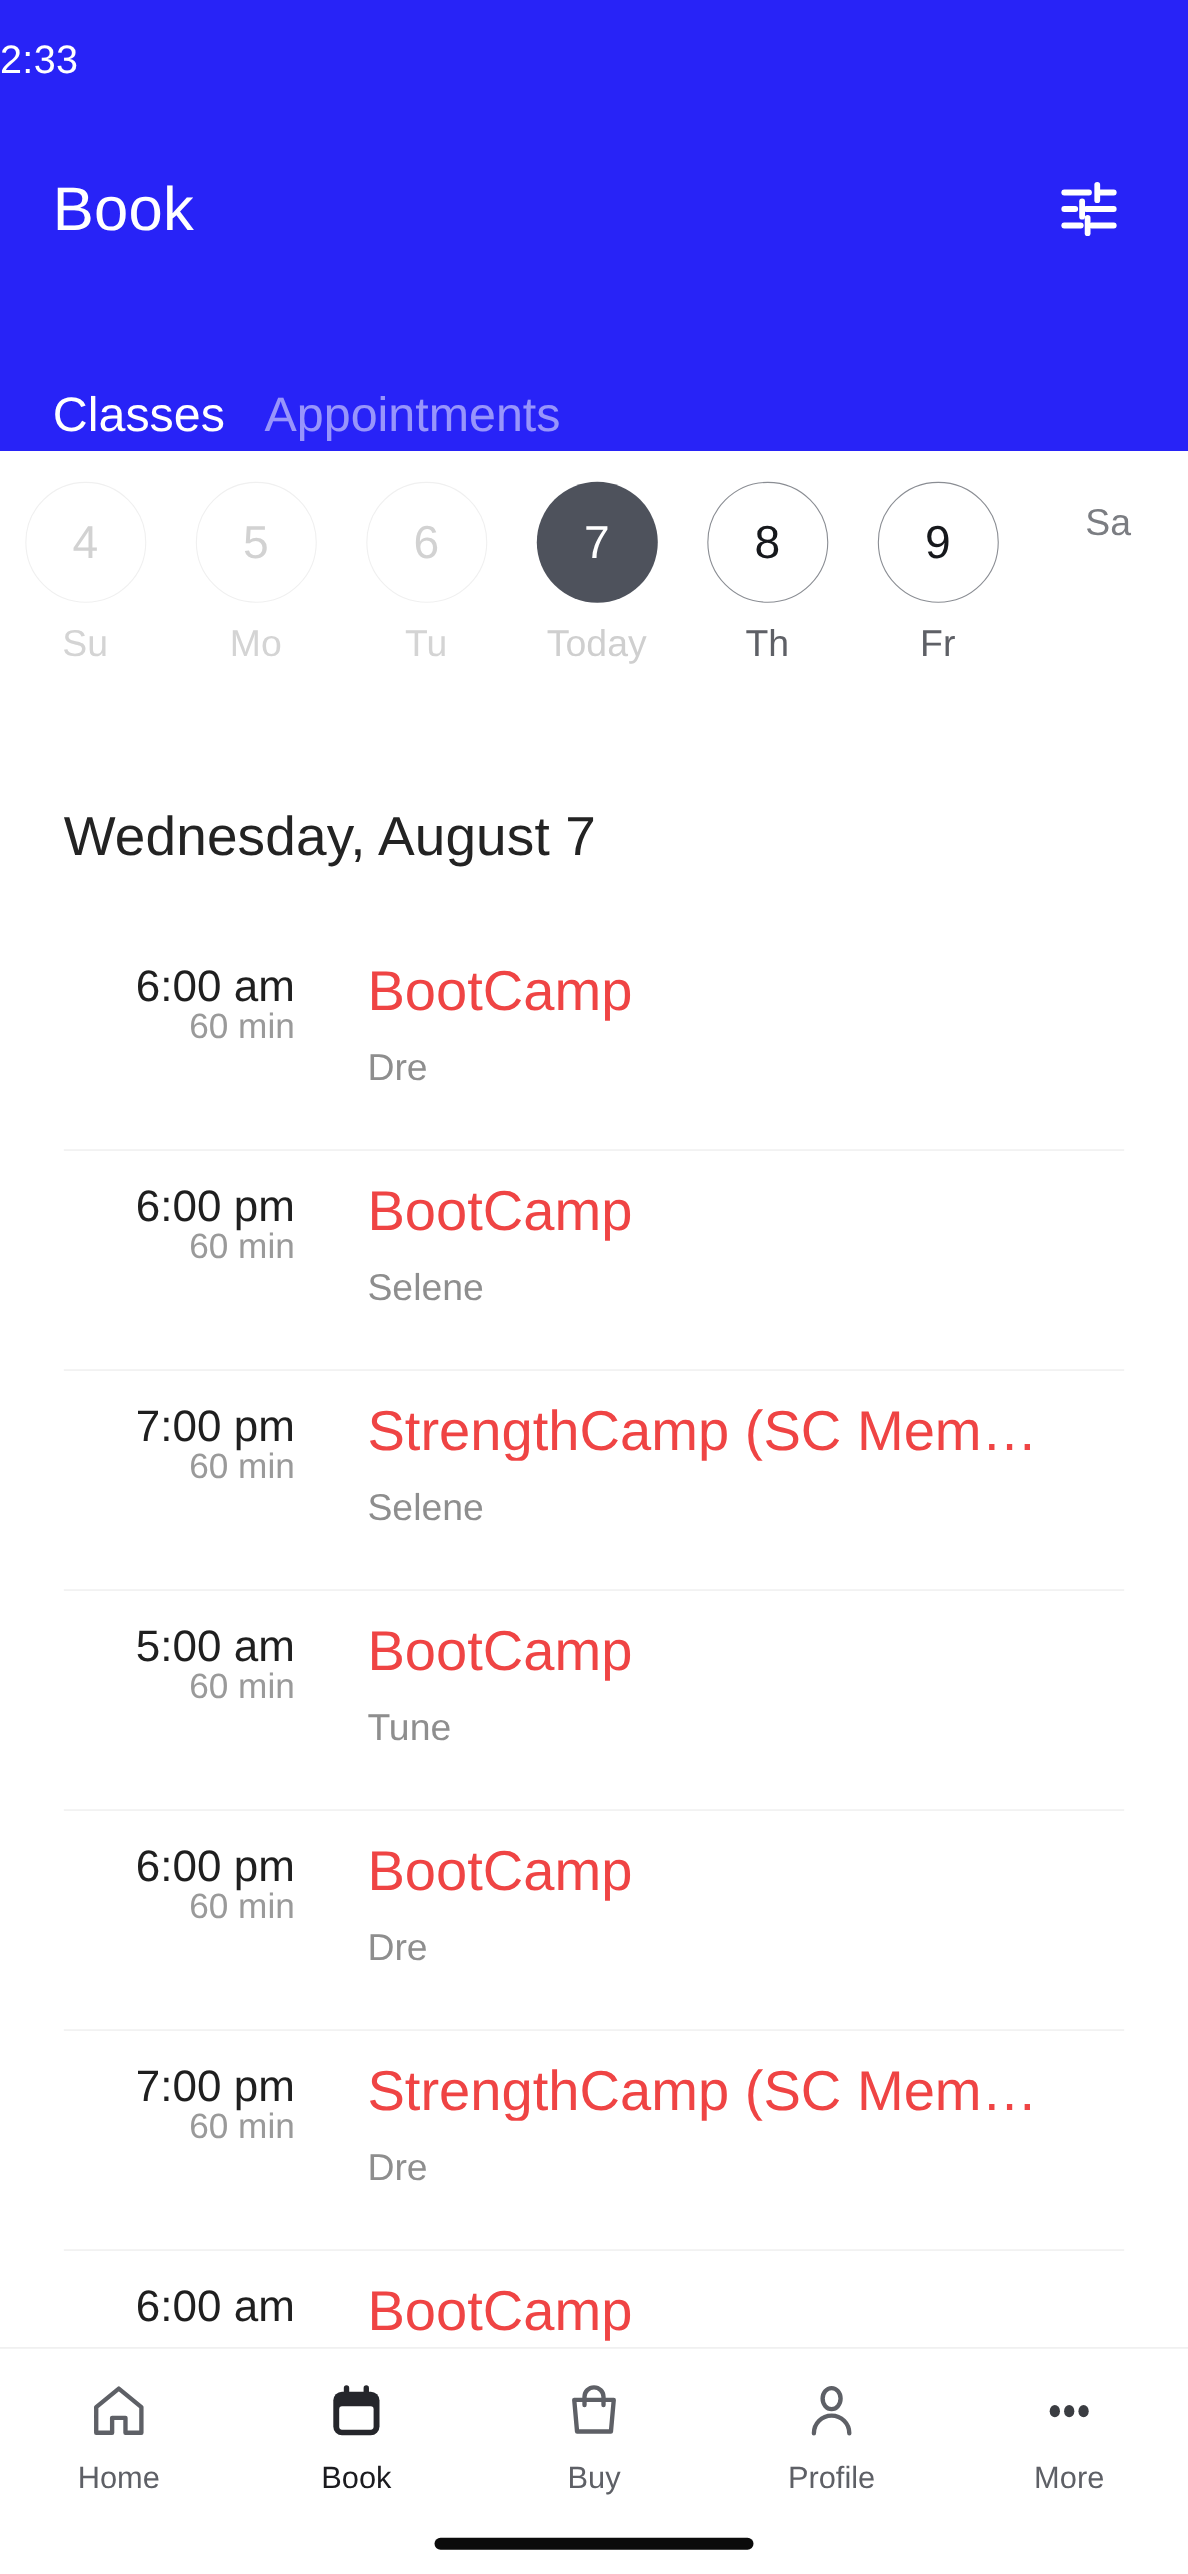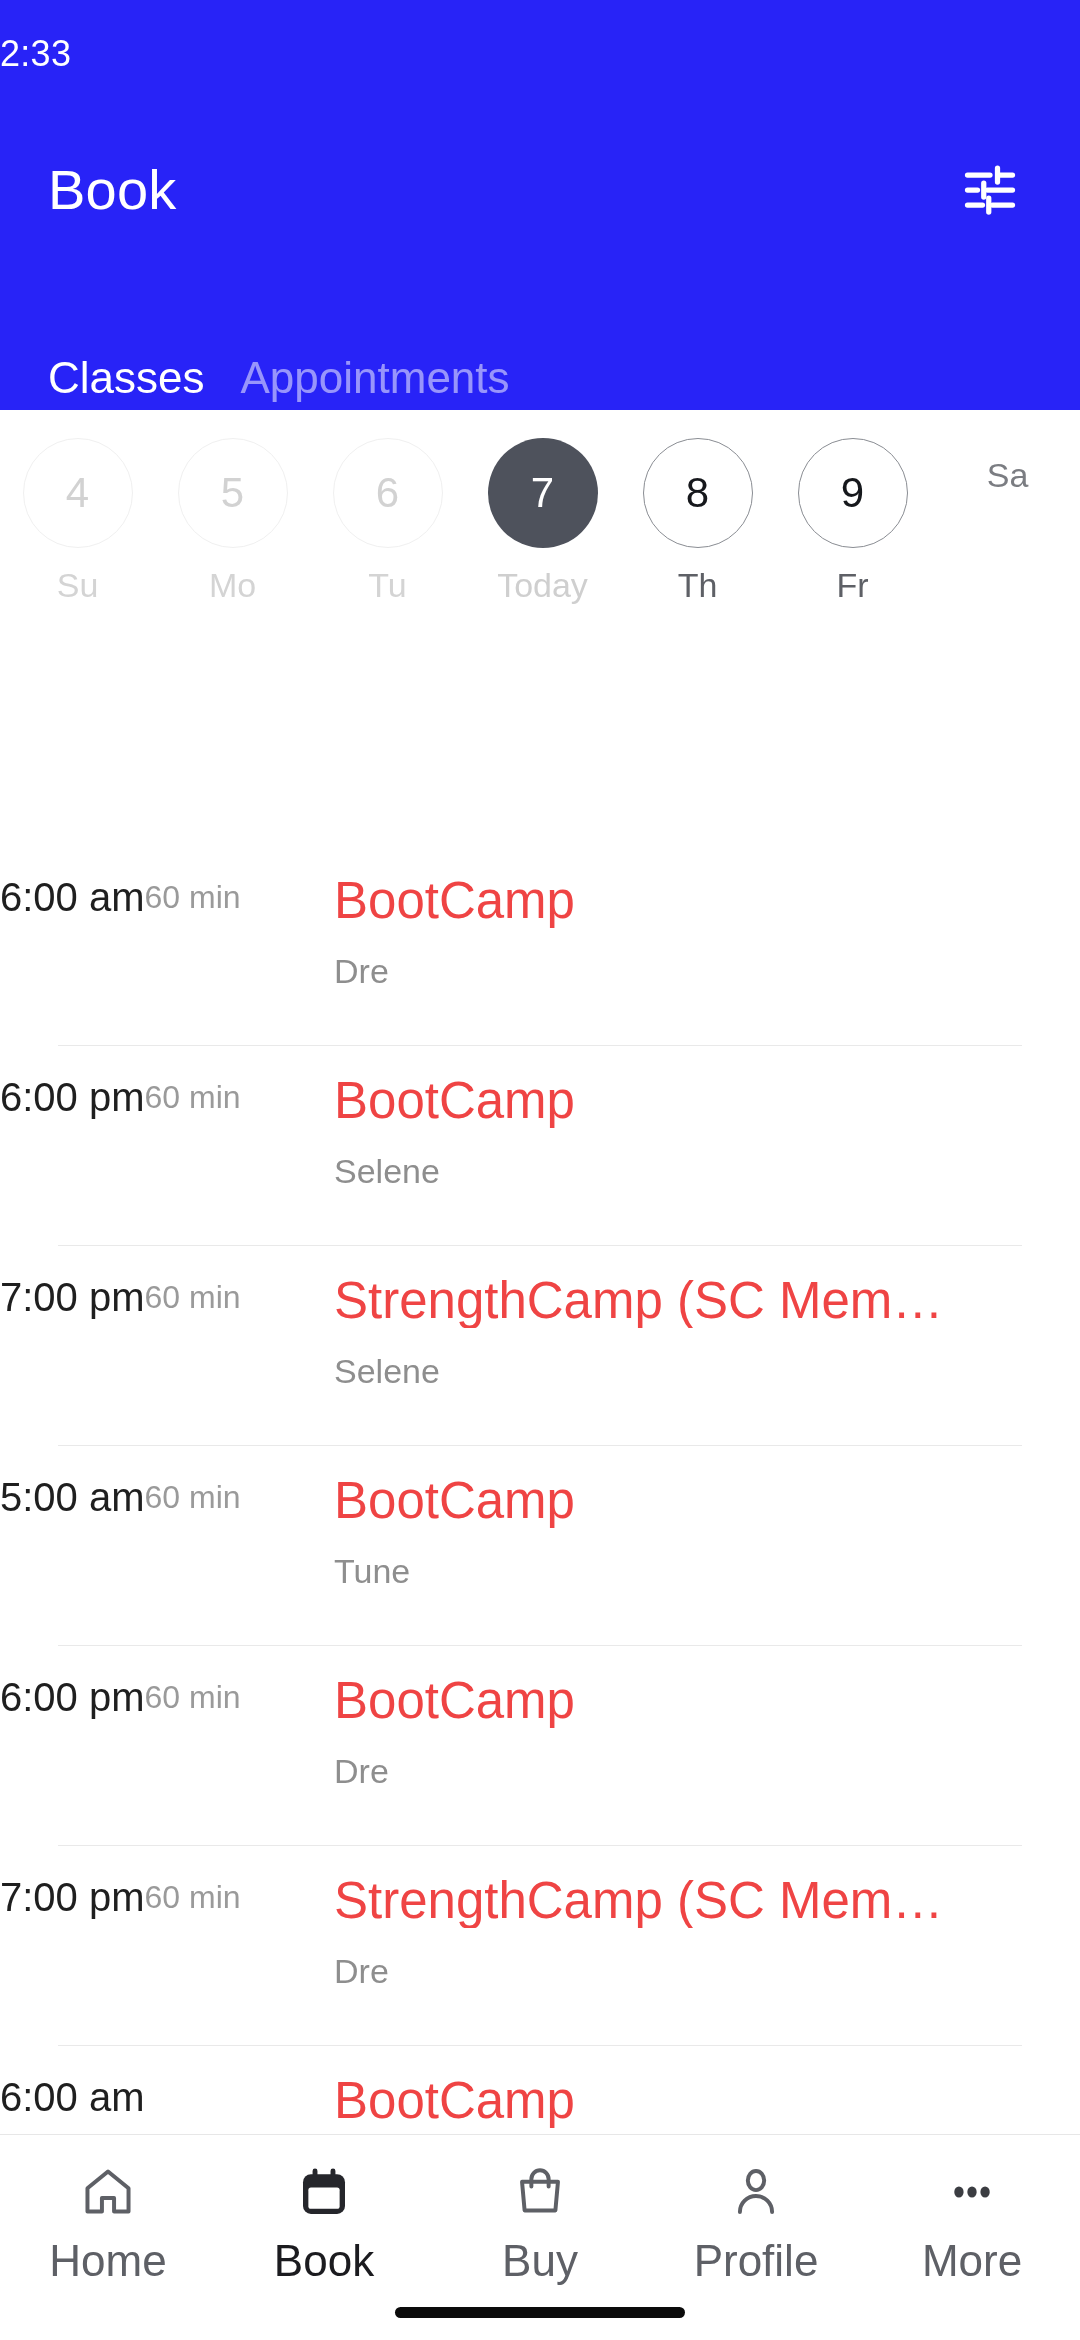--- a/index.html
+++ b/index.html
@@ -183,22 +183,22 @@
     top: 0; left: 58px;
     width: 964px;
     height: 1px;
     background: #e9e9e9;
   }
   .row-time {
     width: 278px;
     flex: 0 0 278px;
     padding-top: 32px;
     display: flex;
-    flex-direction: row;
-    align-items: center;
+    flex-direction: column;
+    align-items: flex-end;
     padding-right: 10px;
   }
   .time {
     font-size: 40px;
     color: #1f1f1f;
     line-height: 1;
   }
   .duration {
     font-size: 32px;
     color: #9a9a9a;
@@ -247,21 +247,21 @@
   }
   .navicon {
     height: 62px;
     display: flex;
     align-items: center;
     justify-content: center;
   }
   .navicon svg { display: block; }
   .navlabel {
     margin-top: 16px;
-    font-size: 44px;
+    font-size: 28px;
     line-height: 1;
     color: #5e6066;
   }
   .navitem.active .navlabel { color: #1b1b1f; }
 
   .homeindicator {
     position: absolute;
     bottom: 22px;
     left: 50%;
     transform: translateX(-50%);
@@ -337,20 +337,21 @@
     <div class="daycol">
       <div class="daycircle future">9</div>
       <div class="daylabel future">Fr</div>
     </div>
 
     <div class="daycol">
       <div class="daylabel muted">Sa</div>
     </div>
   </div>
 
+  <div class="date-heading">Wednesday, August 7</div>
 
   <div class="list">
 
     <div class="row">
       <div class="row-time">
         <div class="time">6:00 am</div>
         <div class="duration">60 min</div>
       </div>
       <div class="row-main">
         <div class="class-name">BootCamp</div>

